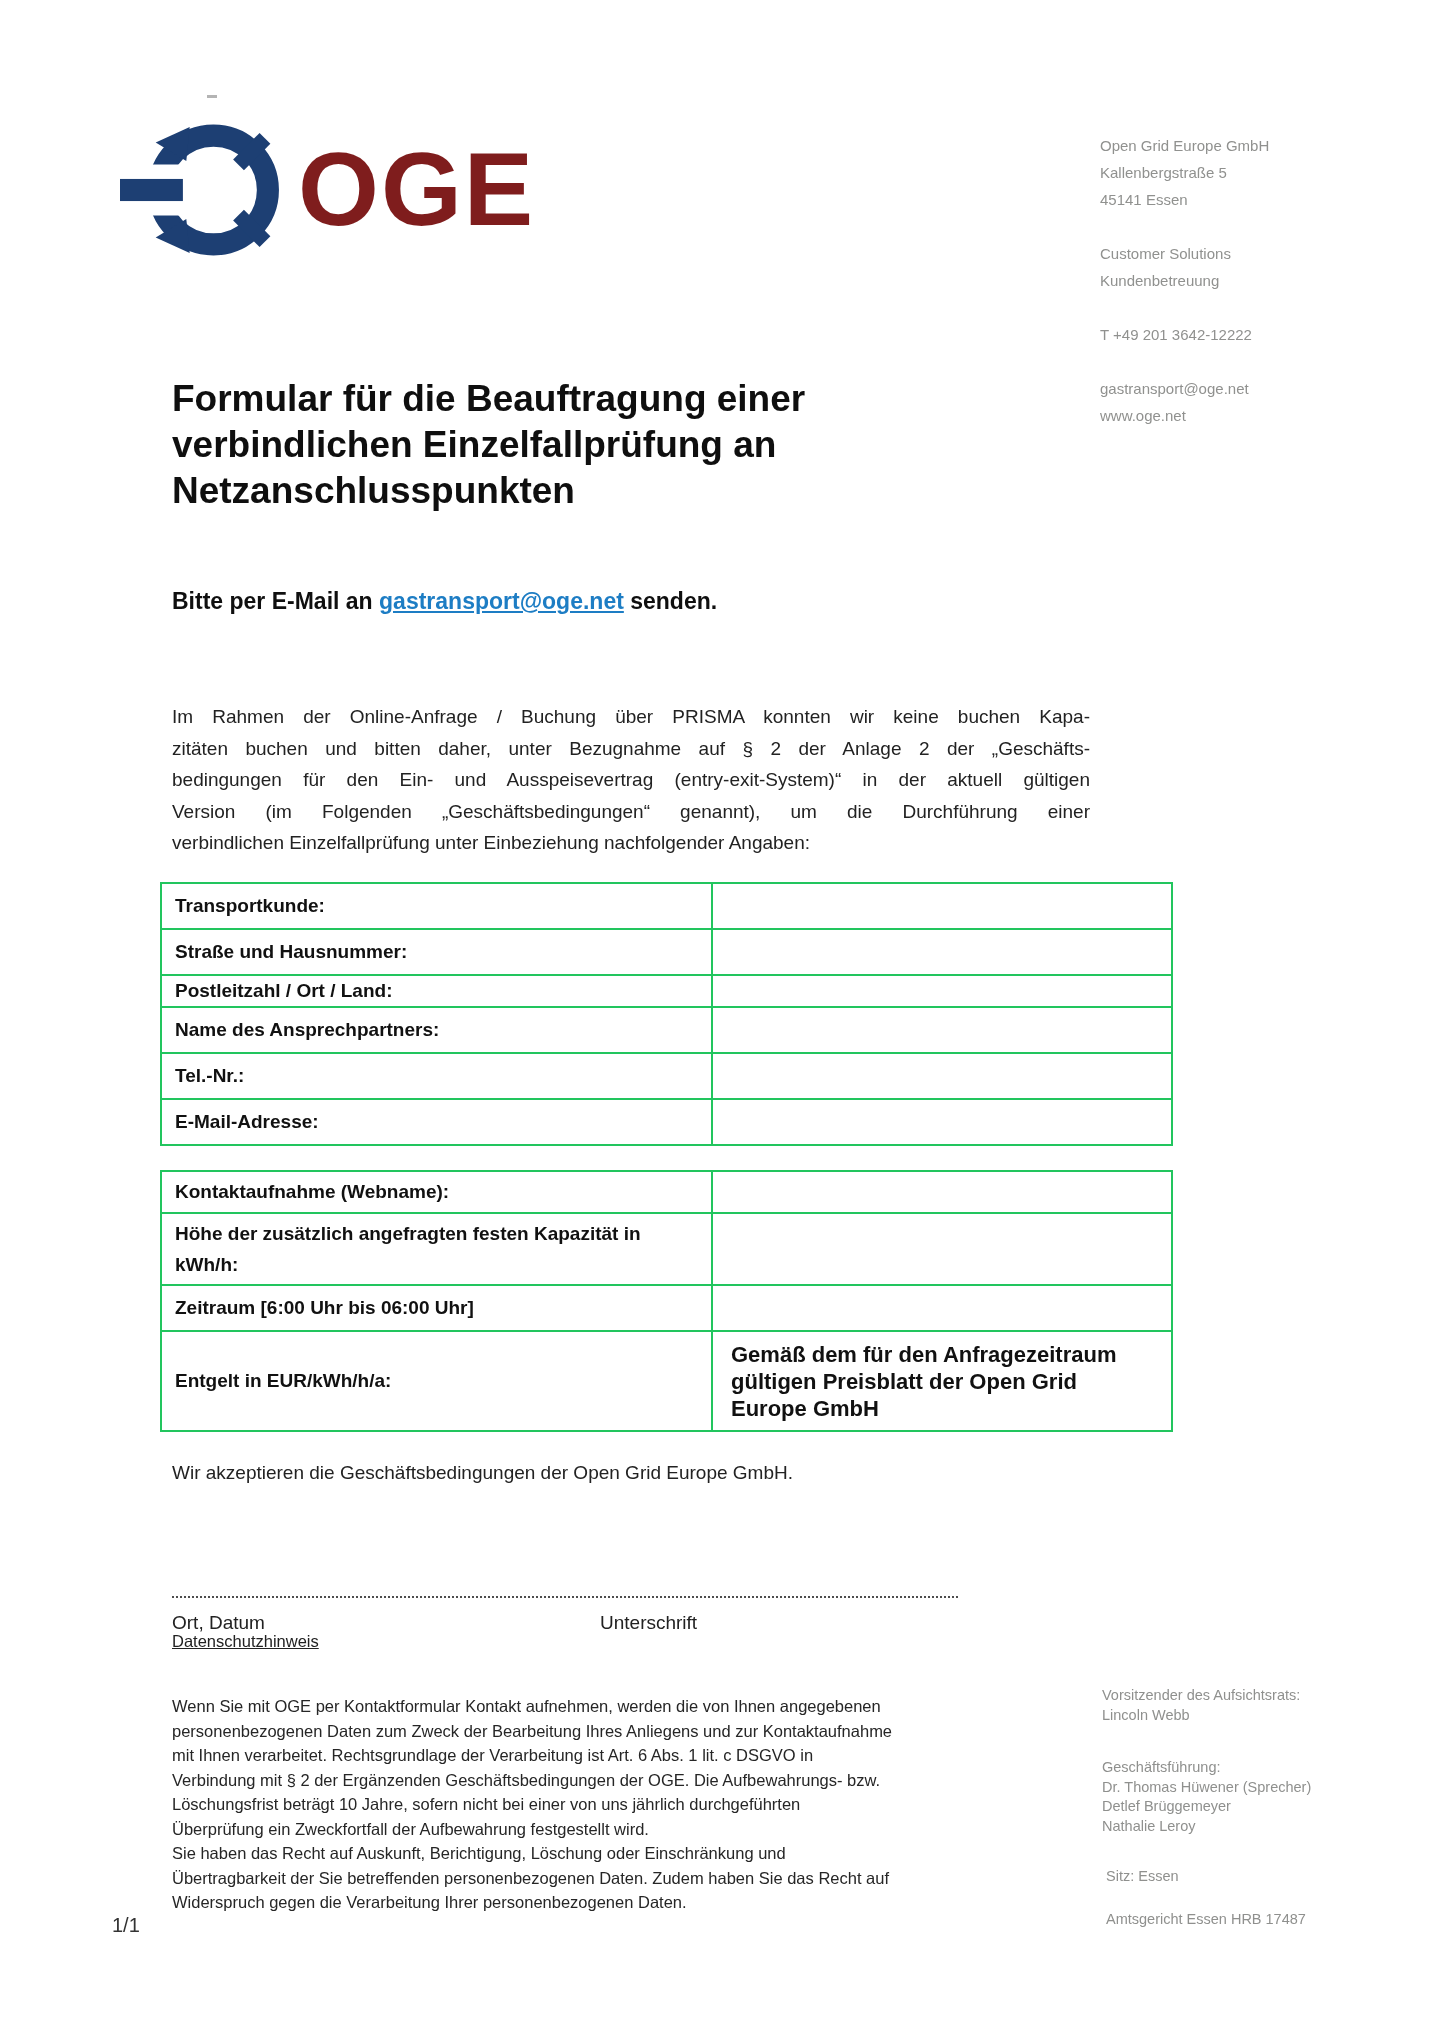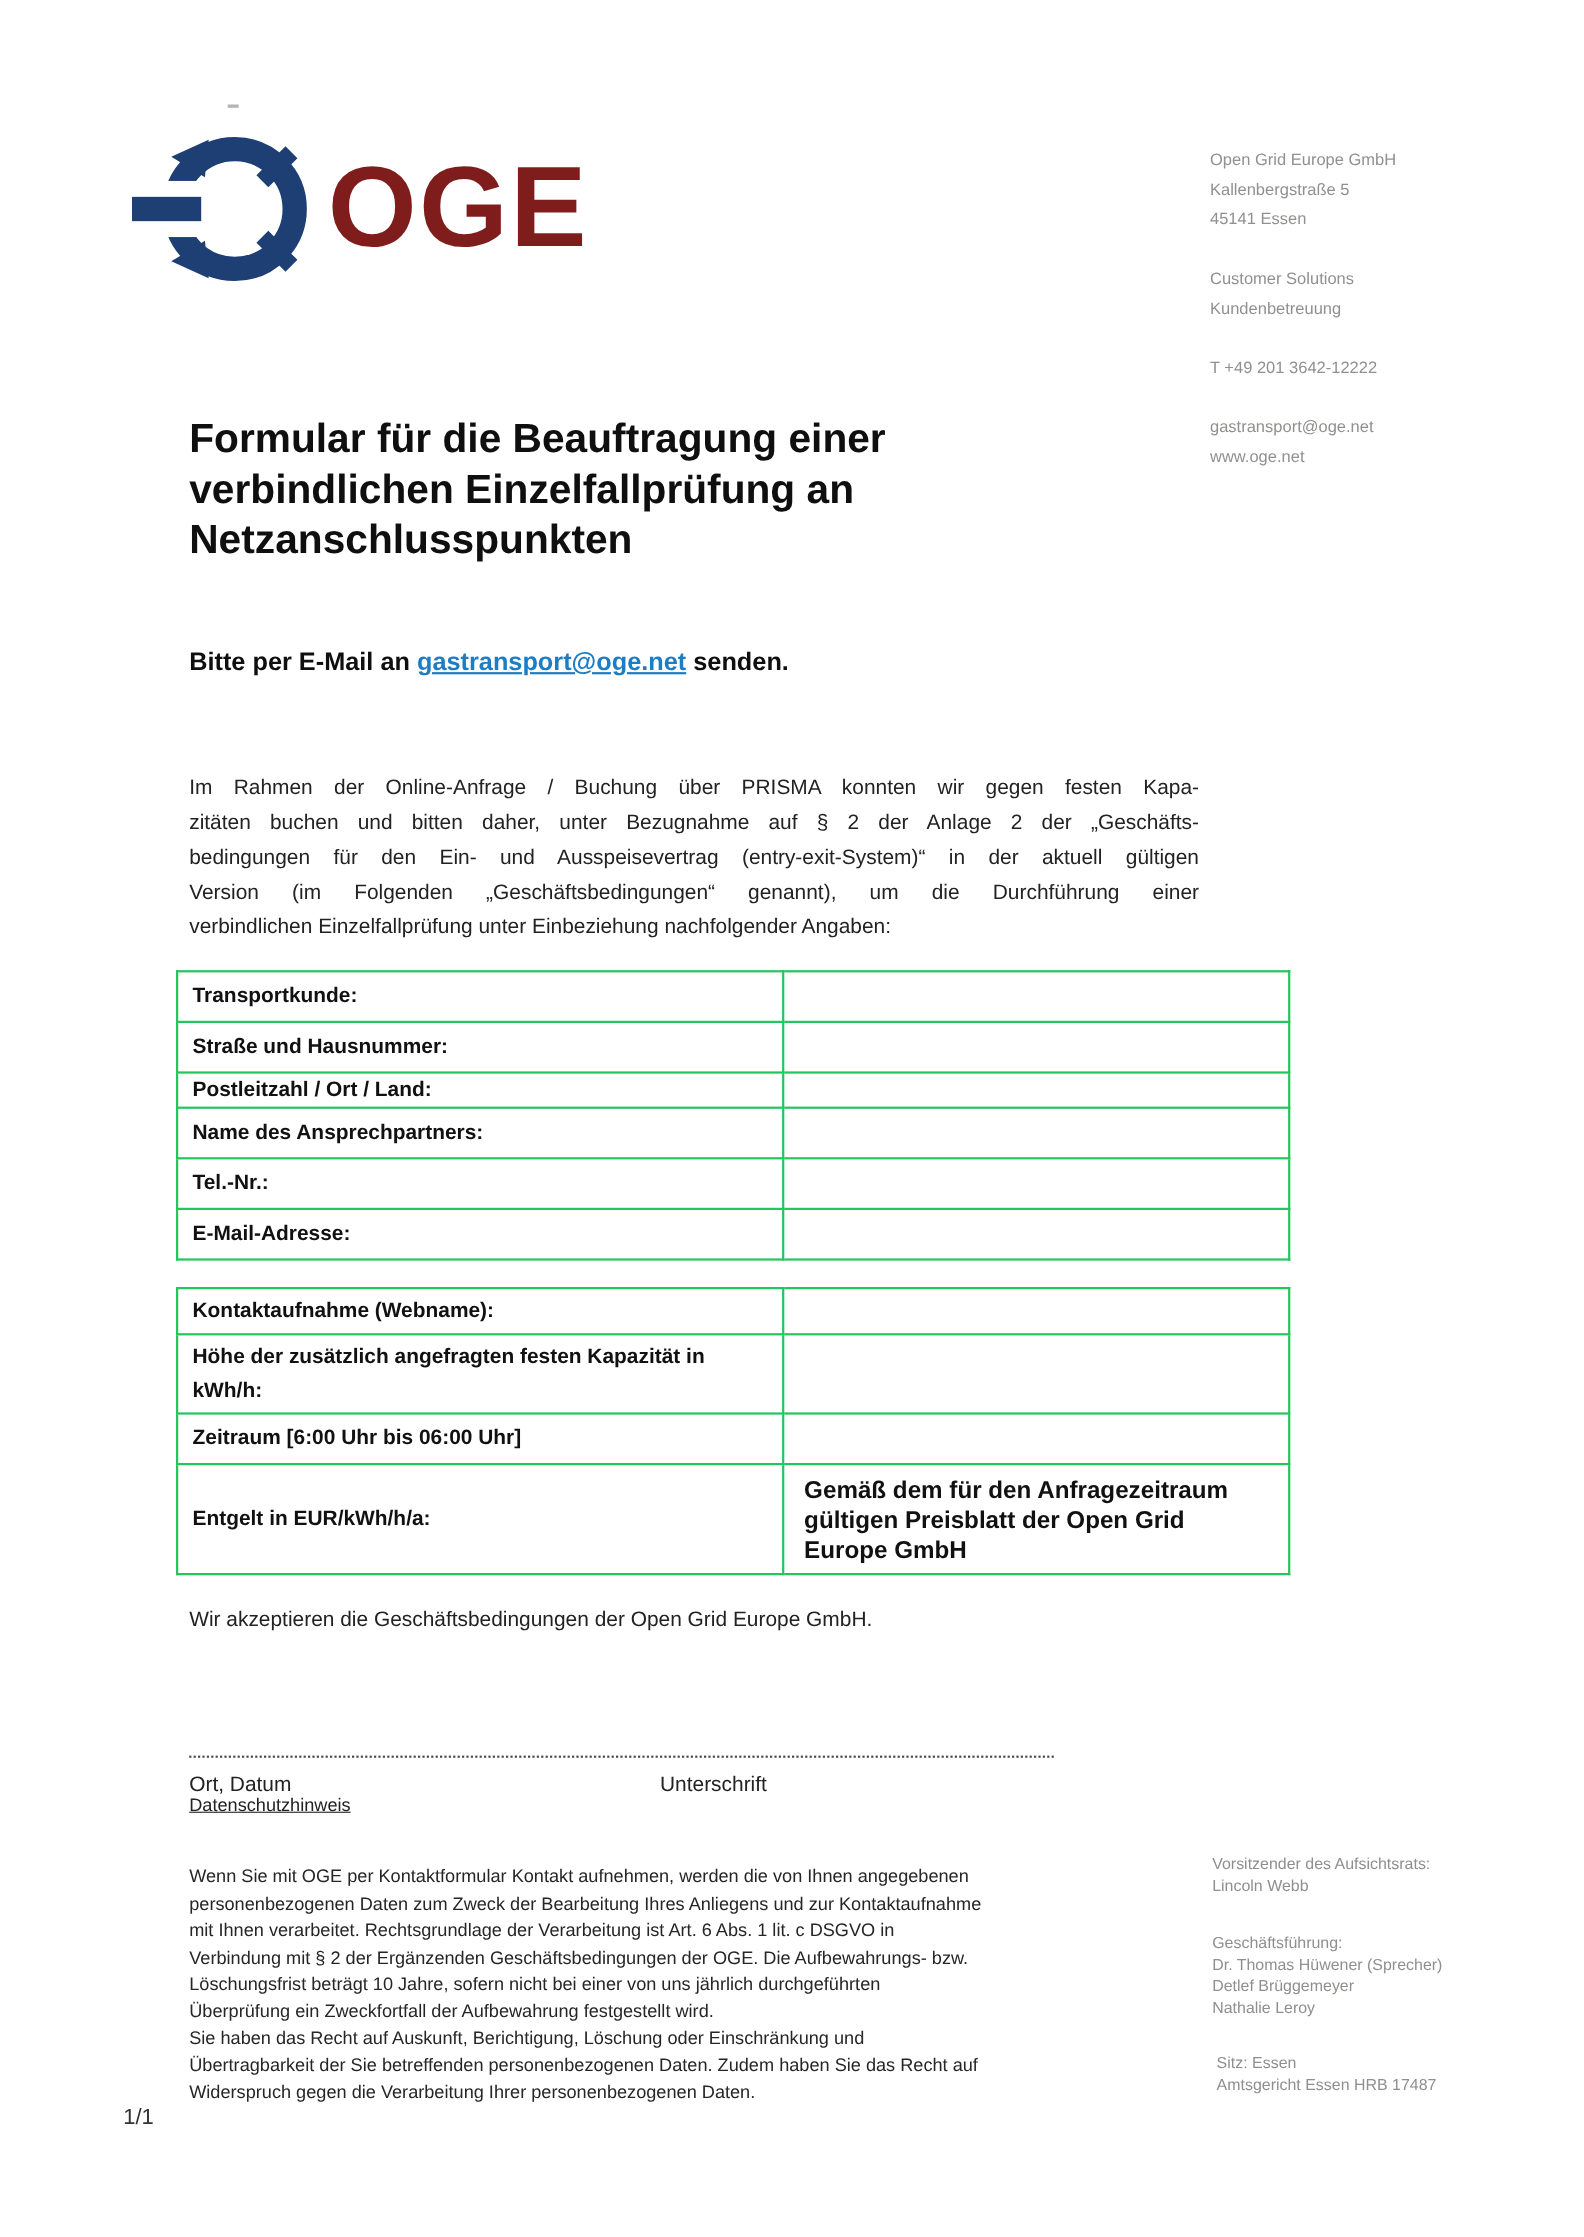--- a/index.html
+++ b/index.html
@@ -86,21 +86,21 @@
     <div>www.oge.net</div>
   </div>
 
   <h1 class="abs title" style="left:172px;top:376px;margin:0;">Formular für die Beauftragung einer verbindlichen Einzelfallprüfung an Netzanschlusspunkten</h1>
 
   <div class="abs email-line" style="left:172px;top:588px;">
     <span>Bitte per E-Mail an </span><a style="color:#1d7dc4;">gastransport@oge.net</a><span> senden.</span>
   </div>
 
   <div class="abs intro" style="left:172px;top:701px;">
-    <div class="jline">Im Rahmen der Online-Anfrage / Buchung über PRISMA konnten wir gegen festen Kapa-</div>
+    <div class="jline">Im Rahmen der Online-Anfrage / Buchung über PRISMA konnten wir keine buchen Kapa-</div>
     <div class="jline">zitäten buchen und bitten daher, unter Bezugnahme auf § 2 der Anlage 2 der „Geschäfts-</div>
     <div class="jline">bedingungen für den Ein- und Ausspeisevertrag (entry-exit-System)“ in der aktuell gültigen</div>
     <div class="jline">Version (im Folgenden „Geschäftsbedingungen“ genannt), um die Durchführung einer</div>
     <div>verbindlichen Einzelfallprüfung unter Einbeziehung nachfolgender Angaben:</div>
   </div>
 
   <table class="form abs" style="left:160px;top:882px;width:953px;">
     <tbody>
         <tr style="height:46px;">
       <td class="lbl">Transportkunde:</td>
@@ -172,18 +172,18 @@
   <div class="abs fcol" style="left:1102px;top:1686px;color:#8f908e;">
     <div>Vorsitzender des Aufsichtsrats:</div>
     <div>Lincoln Webb</div>
     <div style="height:33px;"></div>
     <div>Geschäftsführung:</div>
     <div>Dr. Thomas Hüwener (Sprecher)</div>
     <div>Detlef Brüggemeyer</div>
     <div>Nathalie Leroy</div>
     <div style="height:31px;"></div>
     <div style="padding-left:4px;">Sitz: Essen</div>
-    <div style="padding-left:4px;">Amtsgericht Essen HRB 17487</div>
+    <div style="padding-left:4px;margin-top:23px;">Amtsgericht Essen HRB 17487</div>
   </div>
 
   <div class="abs pagenum" style="left:112px;top:1914px;">1/1</div>
 
 </div>
 
 </body></html>

